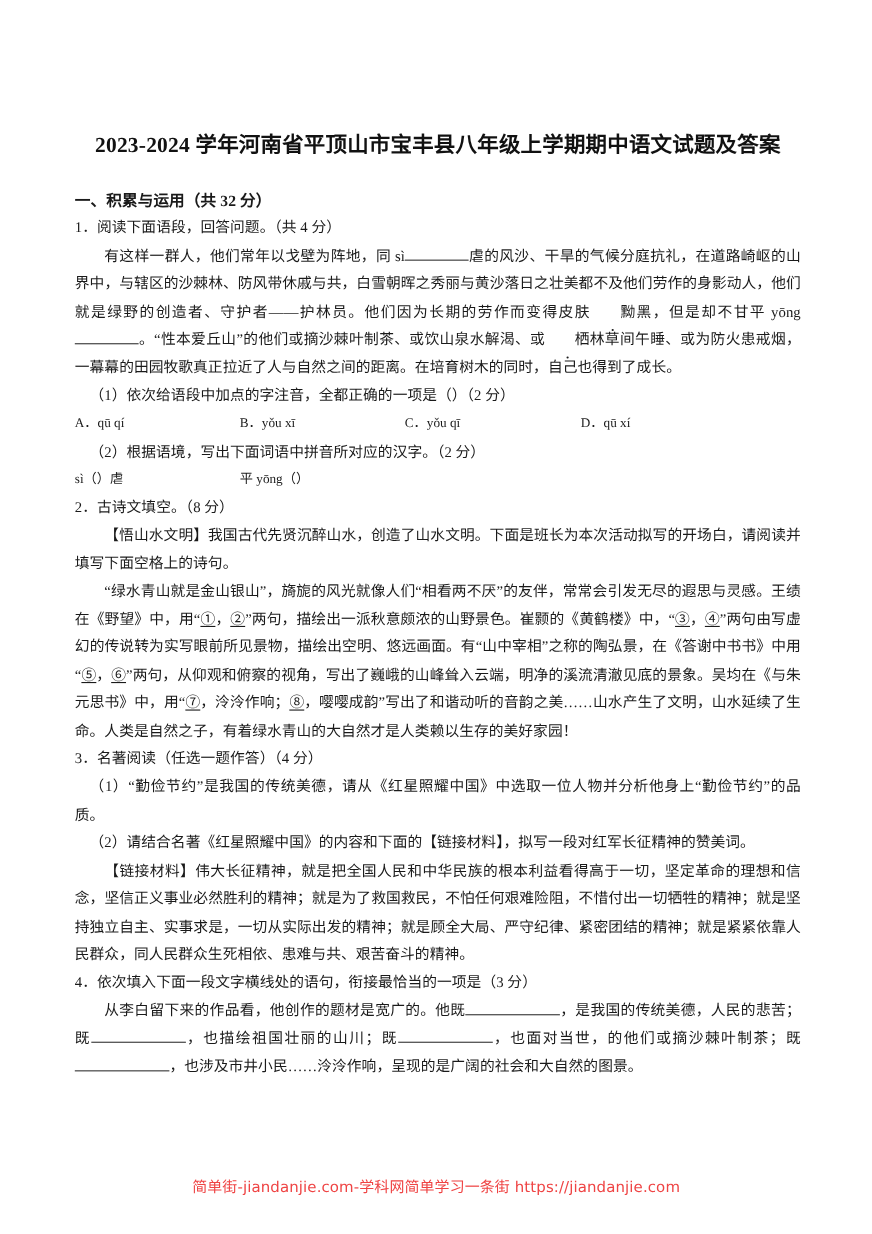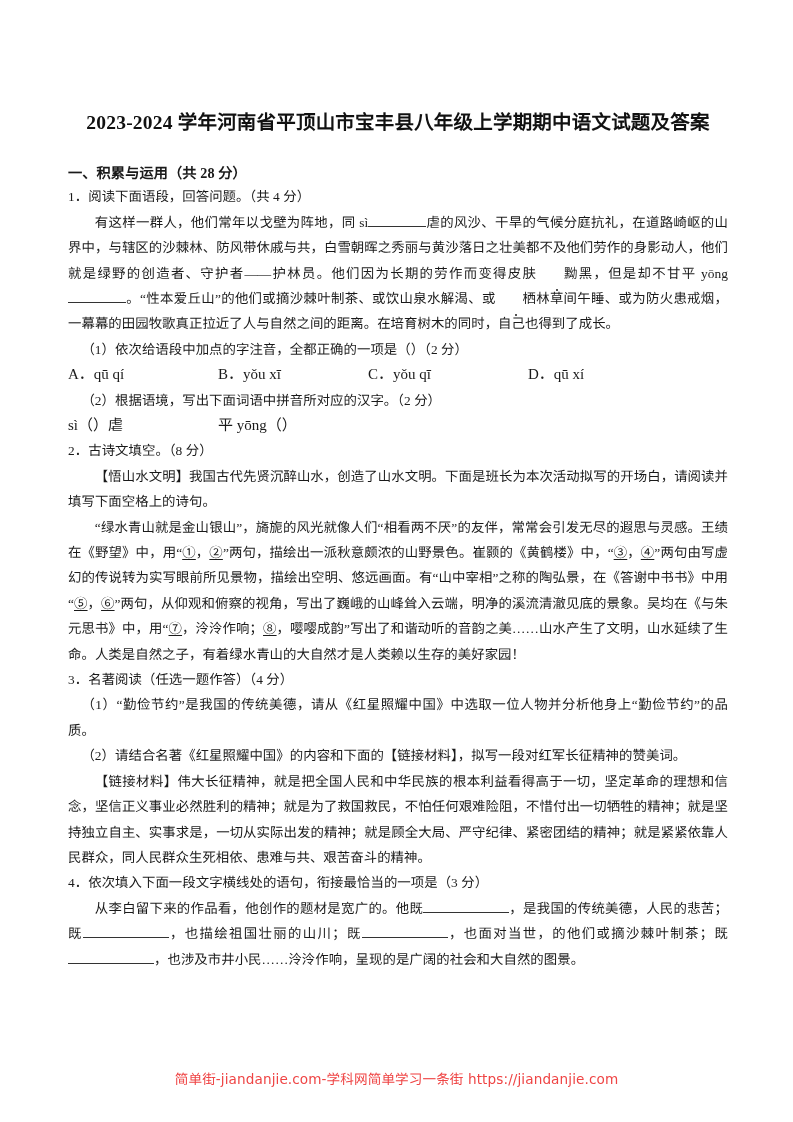--- a/index.html
+++ b/index.html
@@ -30,21 +30,21 @@
     width: 660px;
   }
 
   
   .doc-title {
     font-size: 19.5px;
     font-weight: bold;
     text-align: center;
     line-height: 1.85;
     letter-spacing: 0.2px;
-    margin: 8px;
+    margin: 18px;
     padding-top: 97px;
     color: #111;
   }
 
   
   .section-heading {
     font-size: 14.2px;
     font-weight: bold;
     margin-top: 22px;
     line-height: 1.5;
@@ -65,21 +65,21 @@
   }
   .indent {
     text-indent: 2em;
   }
   .indent1 {
     text-indent: 1em;
   }
 
   
   .opt-row {
-    font-size: 15px;
+    font-size: 12px;
     line-height: 25.4px;
     margin: 0;
     display: block;
     white-space: pre;
     font-family: "Liberation Serif", "DejaVu Serif", serif;
   }
   .opt {
     display: inline-block;
   }
   .opt-a { width: 150px; }
@@ -141,21 +141,21 @@
   }
 </style>
 </head>
 <body>
 
 <div class="page">
   <div class="content">
 
     <h1 class="doc-title">2023-2024 学年河南省平顶山市宝丰县八年级上学期期中语文试题及答案</h1>
 
-    <div class="section-heading">一、积累与运用（共 28 分）</div>
+    <div class="section-heading">一、积累与运用（共 32 分）</div>
 
     <div class="q-line q-num">1．阅读下面语段，回答问题。（共 4 分）</div>
 
     <div class="q-line indent"><span>有这样一群人，他们常年以戈壁为阵地，同 sì</span><span class="blank blank-md"></span><span>虐的风沙、干旱的气候分庭抗礼，在道路崎岖的山界中，与辖区的沙棘林、防风带休戚与共，白雪朝晖之秀丽与黄沙落日之壮美都不及他们劳作的身影动人，他们就是绿野的创造者、守护者——护林员。他们因为长期的劳作而变得皮肤</span><span class="dotted">黝</span><span>黑，但是却不甘平 yōng</span><span class="blank blank-md"></span><span>。“性本爱丘山”的他们或摘沙棘叶制茶、或饮山泉水解渴、或</span><span class="dotted">栖</span><span>林草间午睡、或为防火患戒烟，一幕幕的田园牧歌真正拉近了人与自然之间的距离。在培育树木的同时，自己也得到了成长。</span></div>
 
     <div class="q-line indent1">（1）依次给语段中加点的字注音，全都正确的一项是（）（2 分）</div>
 
     <div class="opt-row"><span class="opt opt-a">A．qū qí</span><span class="opt opt-b">B．yǒu xī</span><span class="opt opt-c">C．yǒu qī</span><span class="opt opt-d">D．qū xí</span></div>
 
     <div class="q-line indent1">（2）根据语境，写出下面词语中拼音所对应的汉字。（2 分）</div>

